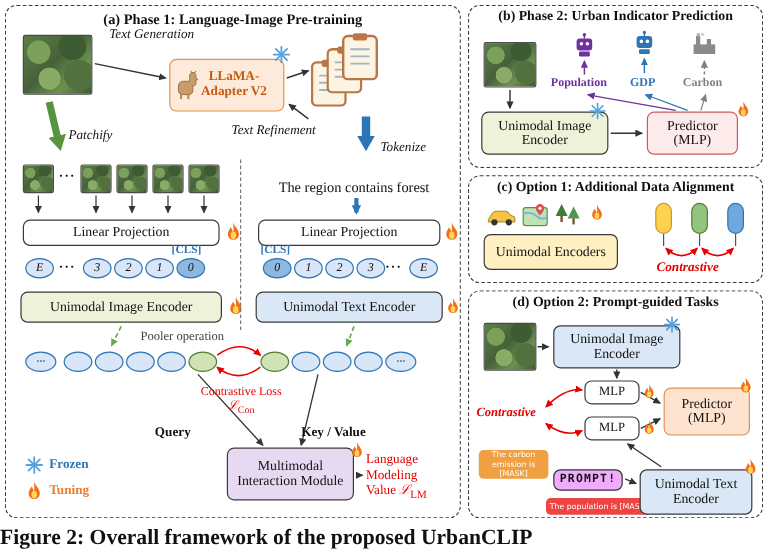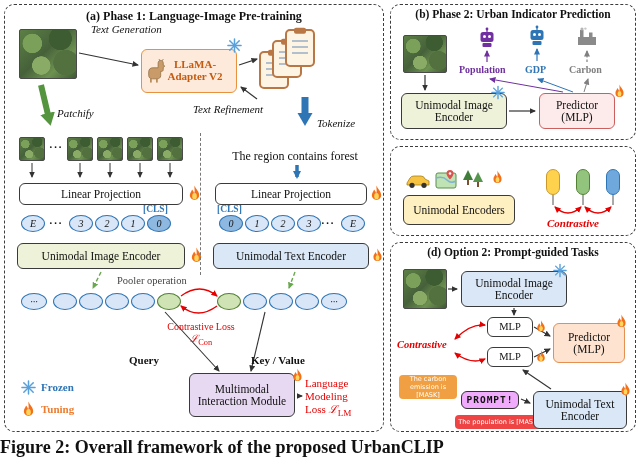--- a/index.html
+++ b/index.html
@@ -238,21 +238,21 @@
     <div class="lbl" style="left:246px;top:349px;font-weight:bold;font-size:11px">Key / Value</div>
 
     <div class="box" style="left:184px;top:368px;width:106px;height:44px;background:#e8d9f2">Multimodal Interaction Module</div>
     <svg class="fire" style="left:286px;top:362px;width:13px">
         <use href="#fireSym"></use>
       </svg>
 
     <div class="lbl red" style="left:300px;top:372px;font-size:11px;line-height:1.18;white-space:normal;width:78px">
       <span>Language</span><br>
       <span>Modeling</span><br>
-      <span>Loss </span><i>ℒ</i><sub>LM</sub>
+      <span>Value </span><i>ℒ</i><sub>LM</sub>
     </div>
 
     <svg class="snow" style="left:16px;top:375px">
         <use href="#snowSym"></use>
       </svg>
     <div class="lbl" style="left:36px;top:376px;color:#2e75b6;font-weight:bold;font-size:11px">Frozen</div>
     <svg class="fire" style="left:16px;top:396px">
         <use href="#fireSym"></use>
       </svg>
     <div class="lbl" style="left:36px;top:398px;color:#ed7d31;font-weight:bold;font-size:11px">Tuning</div>
@@ -307,20 +307,21 @@
         <use href="#snowSym"></use>
       </svg>
 
     <div class="box" style="left:148px;top:88px;width:76px;height:36px;background:#fdeaea;border-color:#cc5e5e;white-space:normal">Predictor (MLP)</div>
     <svg class="fire" style="left:222px;top:78px;width:13px">
         <use href="#fireSym"></use>
       </svg>
   </div>
 
   <div class="panel" style="left:390px;top:146px;width:246px;height:90px">
+    <div class="ptitle" style="top:3px;font-size:11.5px">(c) Option 1: Additional Data Alignment</div>
 
     <svg class="overlay" width="246" height="90">
       <defs>
         <marker id="c-red" markerWidth="8" markerHeight="8" refX="5.5" refY="3" orient="auto" markerUnits="userSpaceOnUse">
             <path d="M0 0L6.5 3L0 6Z" fill="#e60000"></path>
           </marker>
         <marker id="c-redS" markerWidth="8" markerHeight="8" refX="1" refY="3" orient="auto" markerUnits="userSpaceOnUse">
             <path d="M6.5 0L0 3L6.5 6Z" fill="#e60000"></path>
           </marker>
       </defs>

